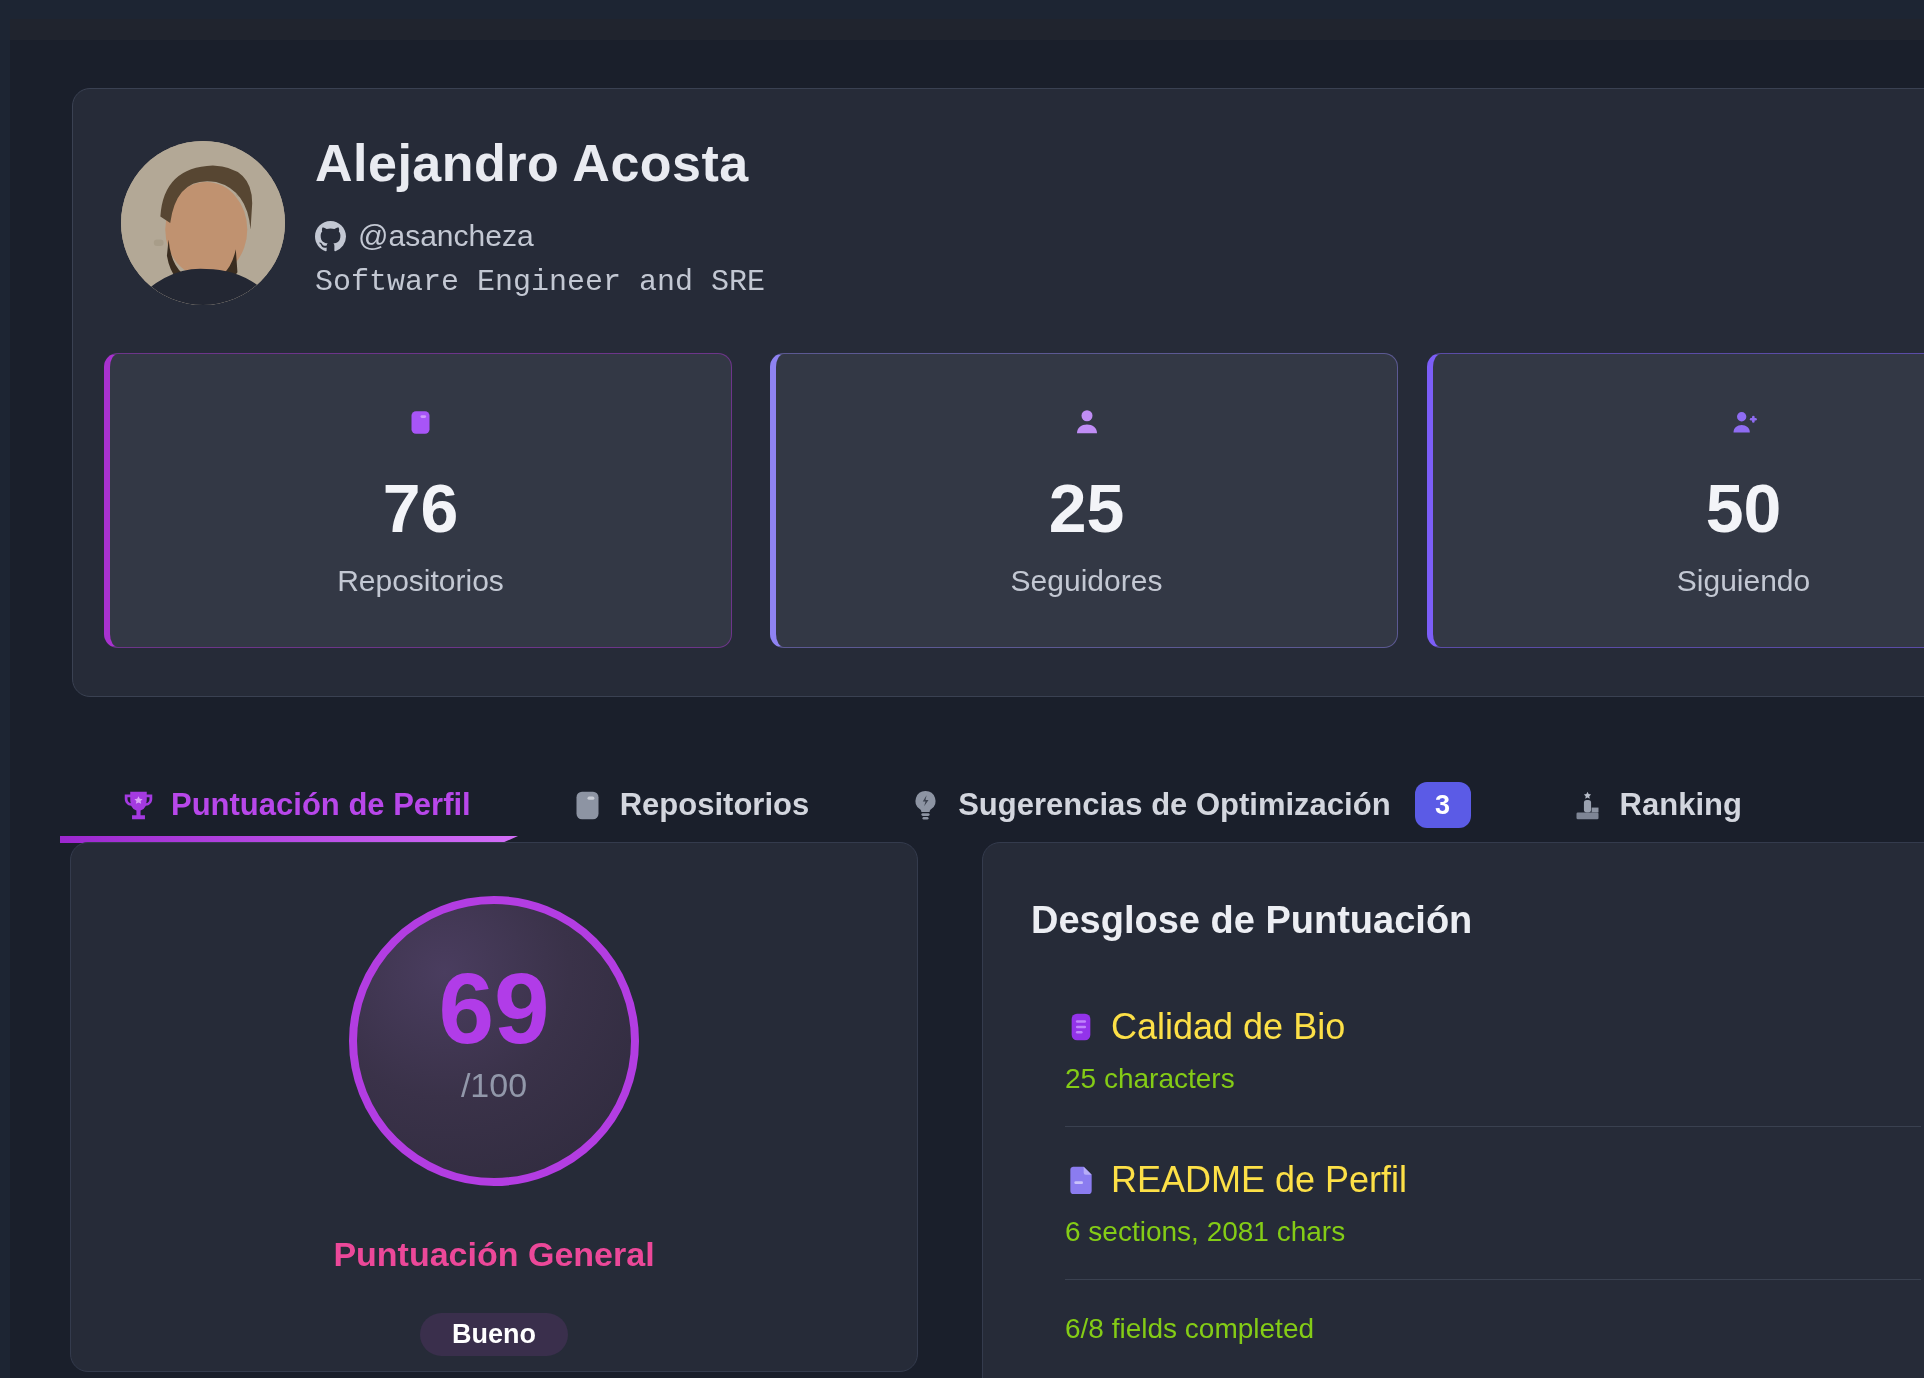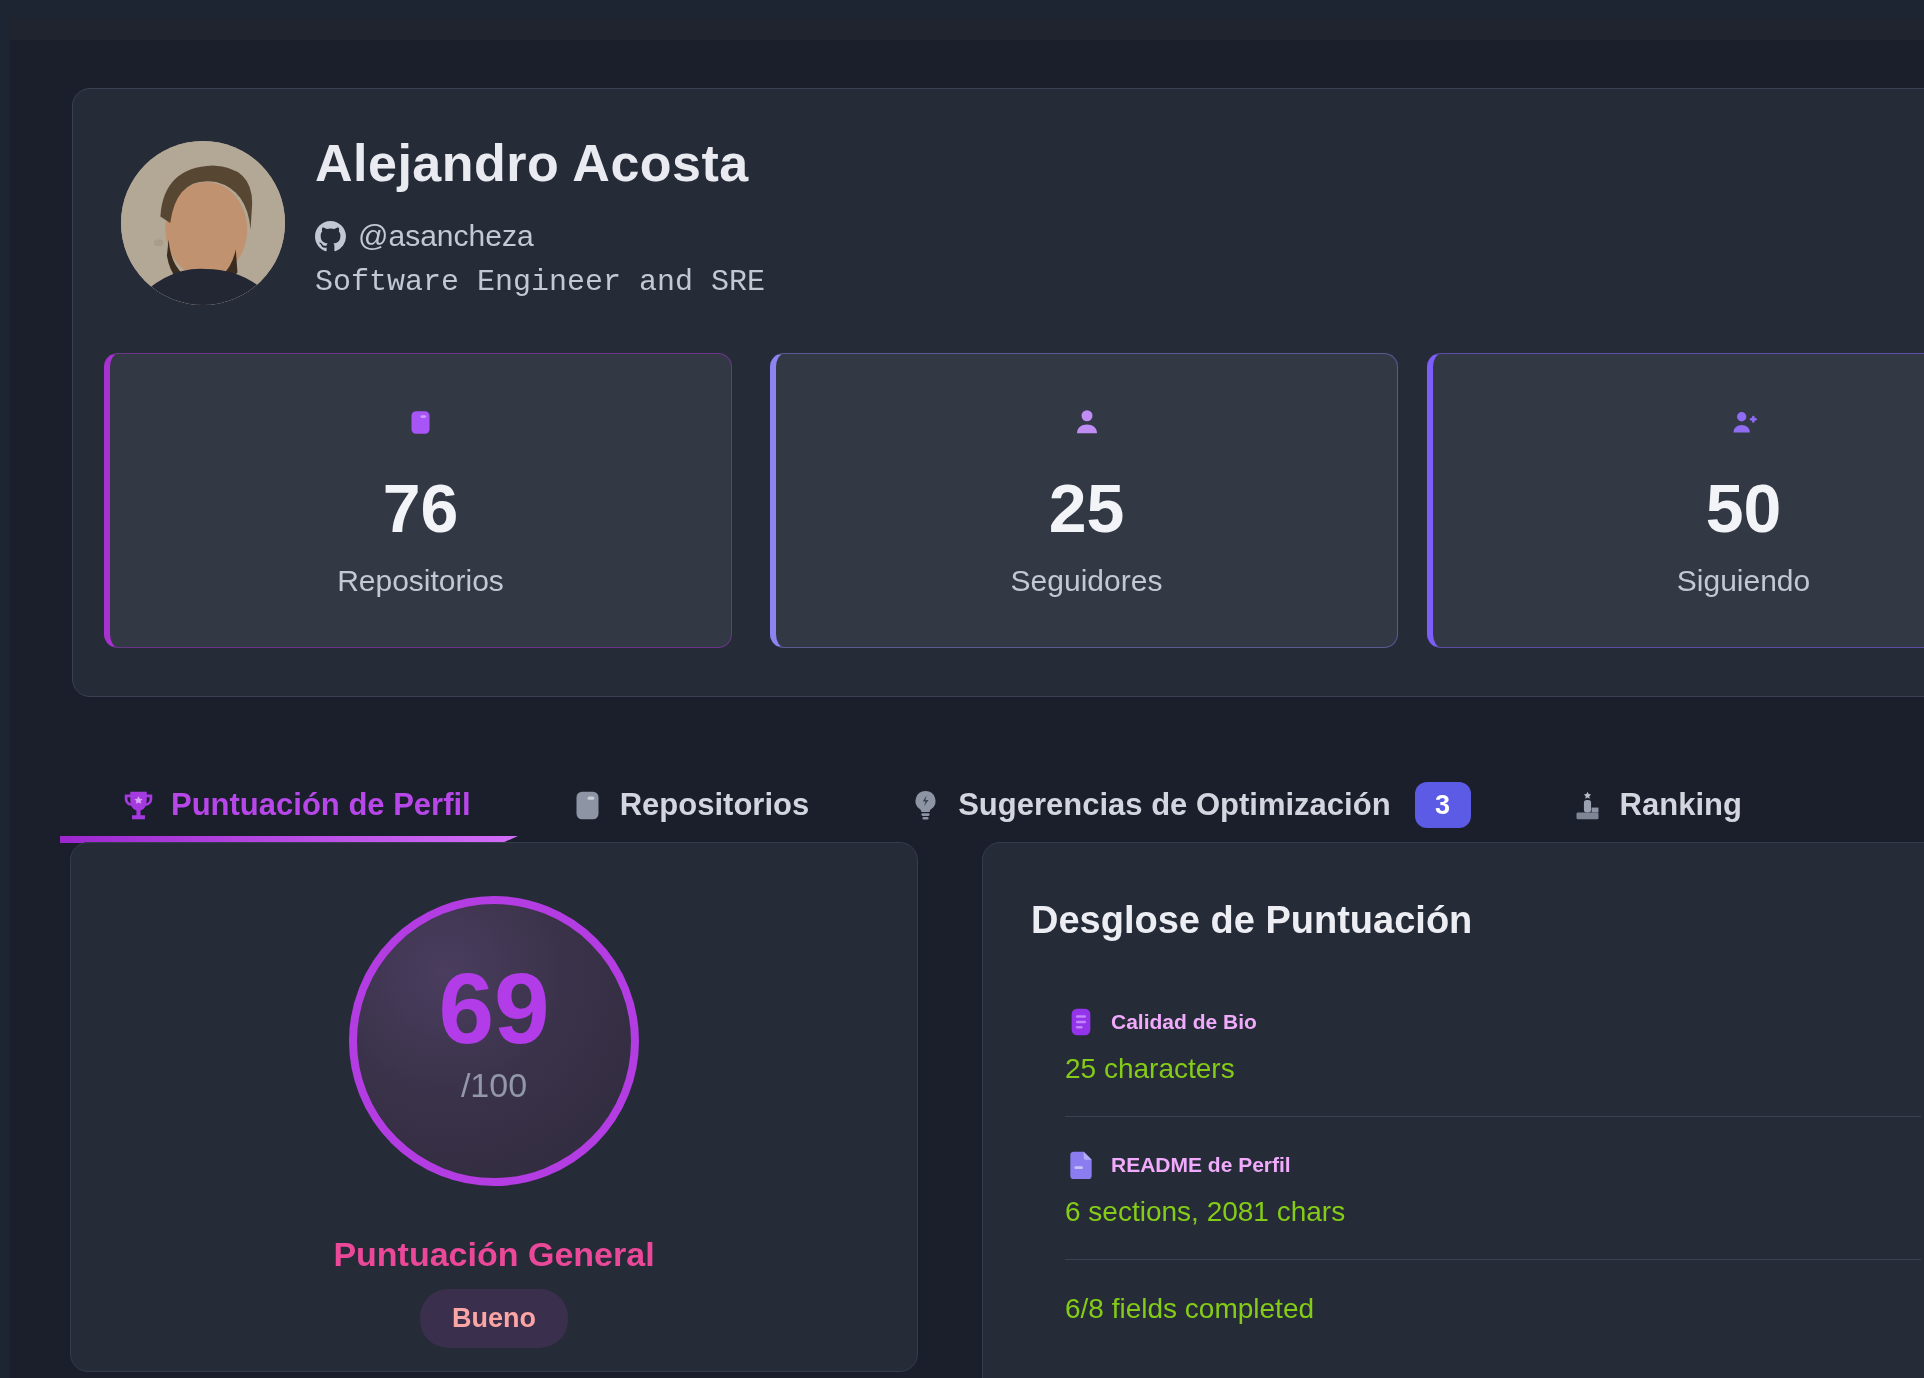--- a/index.html
+++ b/index.html
@@ -81,38 +81,38 @@
   .score-circle {
     position:absolute; left:278px; top:53px; width:290px; height:290px;
     border-radius:50%; border:8px solid #b33de2;
     background:radial-gradient(circle at 32% 25%, #4a3d5f 0%, #3a3249 45%, #2e2a3c 100%);
     display:flex; flex-direction:column; align-items:center;
   }
   .score-value { margin-top:52px; font-size:100px; font-weight:bold; color:#b13ce8; line-height:104px; }
   .score-outof { margin-top:6px; font-size:34px; color:#9298aa; }
   .score-title { position:absolute; left:0; width:100%; top:392px; text-align:center; font-size:34px; font-weight:bold; color:#ec4899; }
   .score-rating {
-    position:absolute; left:50%; top:446px; transform:translateX(-50%);
-    background:#3a2f4c; color:#fca5a5; font-size:27px; font-weight:bold;
-    padding:14px 32px; border-radius:28px;
+    position:absolute; left:50%; top:470px; transform:translateX(-50%);
+    background:#3a2f4c; color:#ffffff; font-size:27px; font-weight:bold;
+    padding:6px 32px; border-radius:28px;
   }
 
   
   .breakdown-panel {
     position:absolute; left:982px; top:842px; right:-58px; height:600px;
     background:#262b38; border:1px solid #343b4d; border-radius:18px;
     padding:56px 60px 0 48px;
   }
   .breakdown-title { font-size:38px; font-weight:bold; color:#eceef3; }
   .breakdown-list { margin-top:64px; margin-left:34px; }
   .bd-item { padding-bottom:30px; border-bottom:1px solid #3a4150; margin-bottom:32px; }
   .bd-item:last-child { border-bottom:none; }
   .bd-item-head { display:flex; align-items:center; gap:14px; }
   .bd-item-head svg { width:32px; height:32px; }
-  .bd-item-label { font-size:21px; font-weight:700; color:#f0abfc; }
+  .bd-item-label { font-size:36px; font-weight:400; color:#fde047; }
   .bd-item-detail { margin-top:14px; font-size:28px; color:#84cc16; line-height:34px; }
 </style>
 </head>
 <body>
 
 <div class="top-strip-1"></div>
 <div class="top-strip-2"></div>
 <div class="left-strip"></div>
 
 <div class="profile-card">

